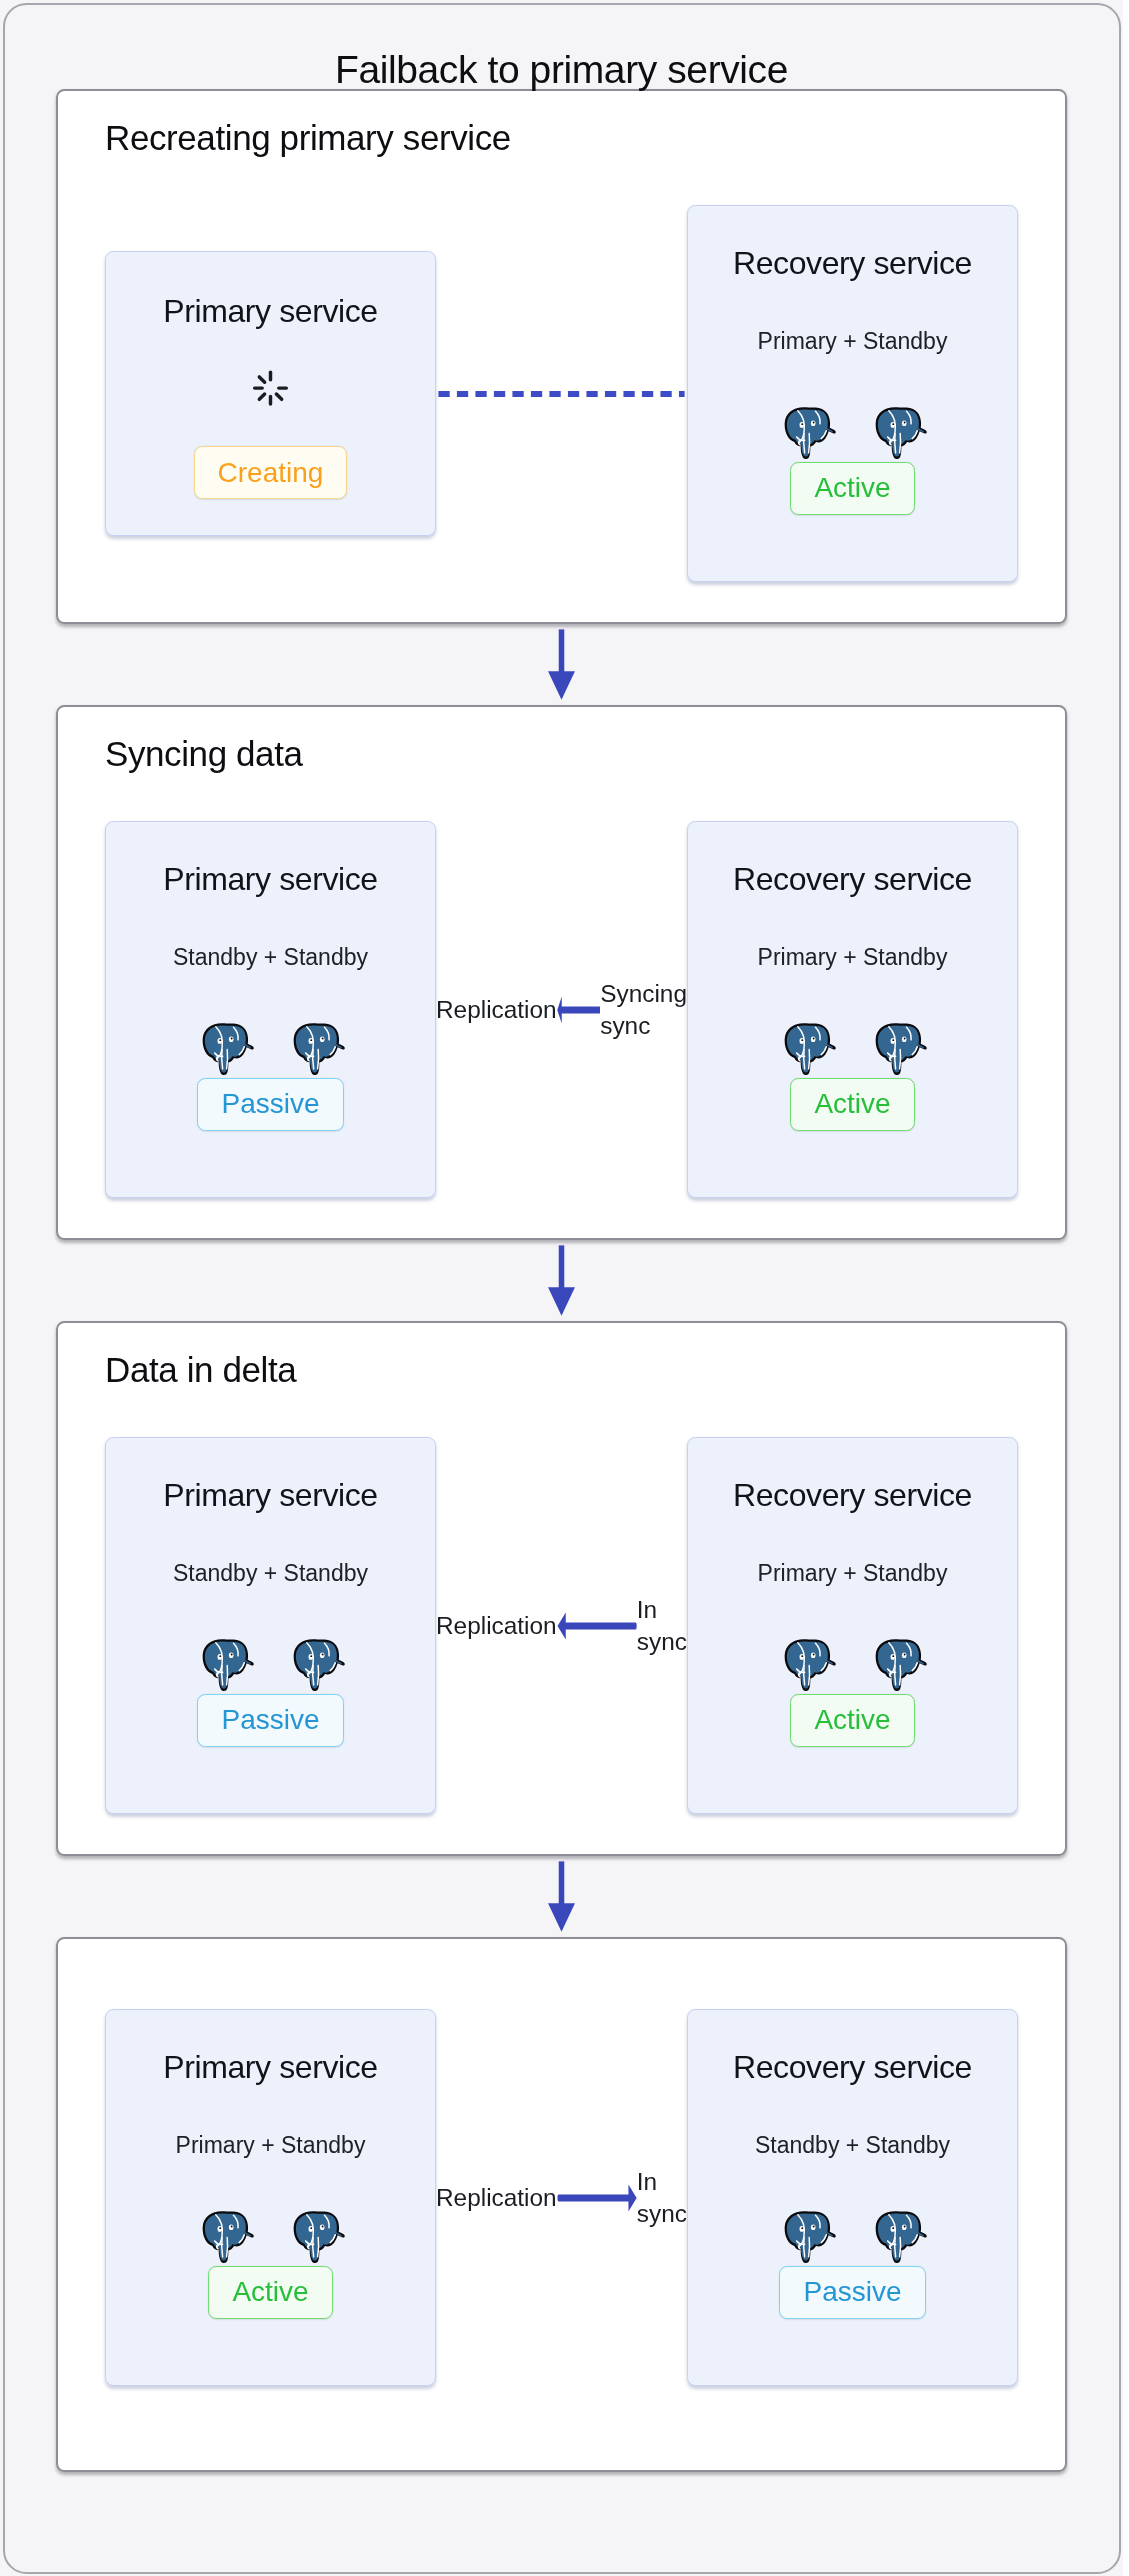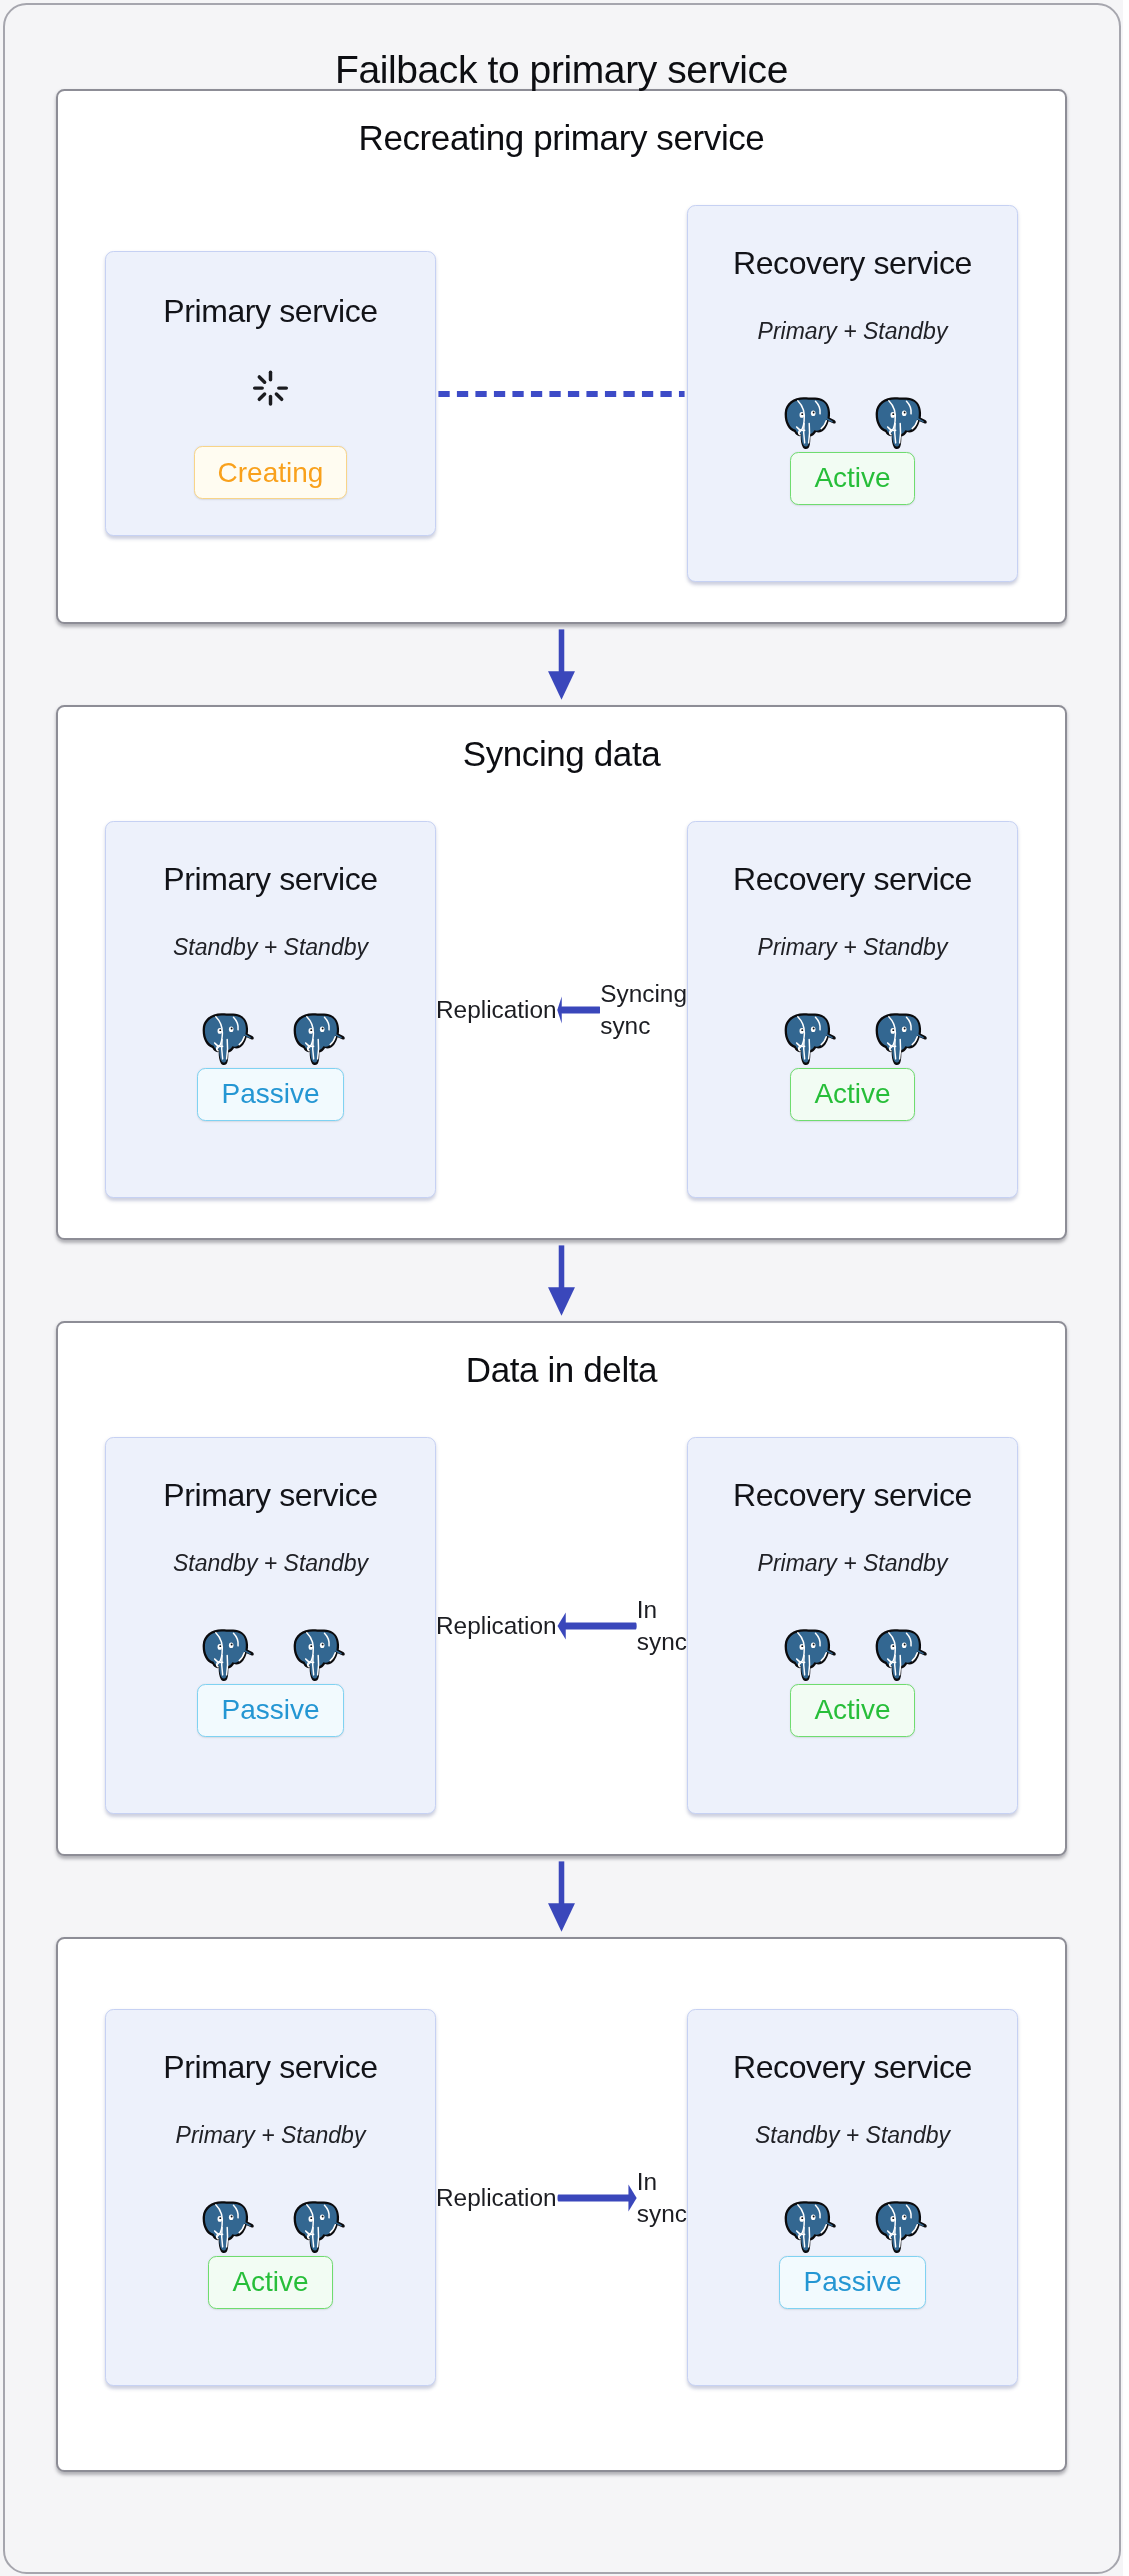--- a/index.html
+++ b/index.html
@@ -14,33 +14,33 @@
     text-align:center;font-size:39px;line-height:45px;font-weight:500;color:#0d0e12;
     letter-spacing:-0.4px;
   }
   .sections{margin:0 56px;}
   .section{
     height:535px;box-sizing:border-box;background:#ffffff;
     border:2.1px solid #8D8D96;border-radius:8.4px;
     padding:25px 47px 0;box-shadow:0 2.5px 3.4px rgba(50,50,60,.35);
   }
   .section-heading{
-    margin:0;font-size:35px;line-height:44px;font-weight:500;text-align:center;color:#0d0e12;
+    margin:0;font-size:35px;line-height:44px;font-weight:500;text-align:left;color:#0d0e12;
     letter-spacing:-0.4px;
   }
   .row{margin-top:45px;height:377px;display:flex;justify-content:space-between;align-items:center;}
   .card{
     width:331px;min-height:377px;box-sizing:border-box;flex:0 0 auto;
     background:#EDF1FB;border:1.7px solid #C6D1F3;border-radius:8.4px;
     display:flex;flex-direction:column;align-items:center;
     padding:37px 8.4px 40px;box-shadow:0 2.5px 3.4px rgba(90,100,150,.30);
   }
   .card--short{min-height:285px;height:285px;padding:39px 8.4px 36px;}
   .card-title{font-size:32px;line-height:40px;font-weight:500;color:#121318;letter-spacing:-0.4px;}
-  .card-sub{font-size:23px;line-height:29px;margin-top:34px;color:#202126;font-style:italic;}
+  .card-sub{font-size:23px;line-height:29px;margin-top:44px;color:#202126;}
   .elephants{display:flex;gap:34px;margin-top:49px;height:57px;}
   .elephants svg{width:57px;height:57px;display:block;}
   .spinner{margin-top:36px;width:45px;height:45px;}
   .badge{
     font-size:28px;line-height:34px;padding:8.4px 23px;
     border-radius:8.4px;border:1.7px solid;box-shadow:0 0.8px 1.7px rgba(0,0,0,.10);
   }
   .card--short .badge{margin-top:37px;}
   .badge--creating{color:#F9A11C;border-color:#F8D488;background:#FFFCF1;}
   .badge--active{color:#27BE39;border-color:#6FDC6F;background:#F2FCF3;}

